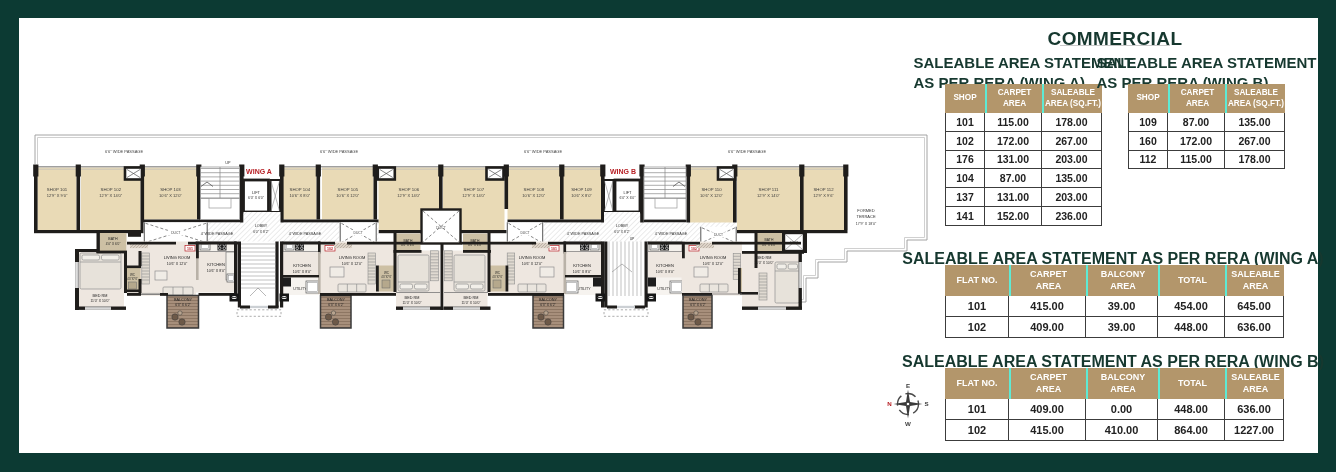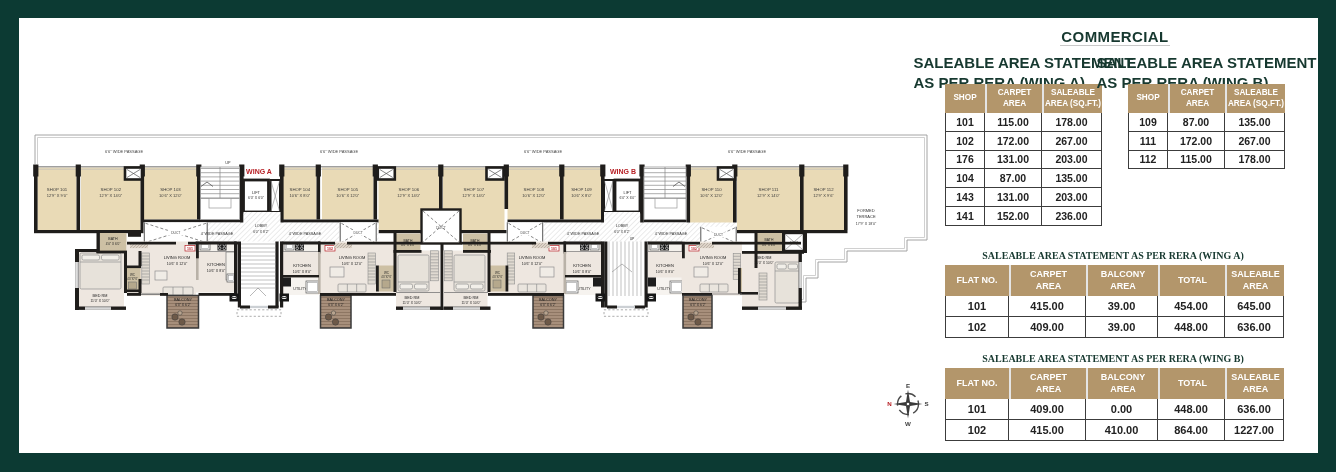--- a/index.html
+++ b/index.html
@@ -1,28 +1,28 @@
 <!DOCTYPE html>
 <html><head><meta charset="utf-8">
 <style>
 html,body{margin:0;padding:0;}
 body{width:1336px;height:472px;background:#0c3a33;font-family:"Liberation Sans",sans-serif;position:relative;overflow:hidden;}
 .inner{position:absolute;left:19px;top:18px;right:18px;bottom:19px;background:#fff;}
 .abs{position:absolute;}
 table{border-collapse:separate;border-spacing:0;table-layout:fixed;}
-th{background:#b3966b;color:#fff;font-weight:bold;text-align:center;vertical-align:middle;border-left:2px solid #e5e5e5;border-right:0;padding:0;}
+th{background:#b3966b;color:#fff;font-weight:bold;text-align:center;vertical-align:middle;border-left:2px solid #5eead4;border-right:0;padding:0;}
 th:first-child{border-left:0;}
 td{background:#fff;color:#222;text-align:center;vertical-align:middle;border:1px solid #3c3c3c;border-top:0;border-left:0;padding:0;font-weight:bold;}
 tr td:first-child{border-left:1px solid #3c3c3c;}
 .shoptab th{height:29px;font-size:8.2px;line-height:1.3;white-space:nowrap;}
 .shoptab td{height:17.8px;font-size:10.5px;}
 .flattab th{height:31px;font-size:9px;line-height:1.3;}
 .flattab td{height:20px;font-size:11px;}
 .ttl{text-align:left;color:#16382f;font-weight:bold;font-size:15px;line-height:1.3;white-space:nowrap;transform:translateX(-50%);}
-.ttl2{text-align:left;color:#16382f;font-weight:bold;font-size:10px;white-space:nowrap;transform:translateX(-50%);letter-spacing:0px;font-family:Liberation Serif, serif;}
+.ttl2{text-align:left;color:#16382f;font-weight:bold;font-size:16px;white-space:nowrap;transform:translateX(-50%);letter-spacing:0px;}
 </style></head>
 <body>
 
 <div class="inner"></div>
 
 <div class="abs" style="left:0;top:0;">
 <svg width="940" height="472" viewBox="0 0 940 472" font-family="Liberation Sans, sans-serif">
 <defs>
 <pattern id="hat" width="3.6" height="3.6" patternUnits="userSpaceOnUse" patternTransform="rotate(45)">
 <rect width="3.6" height="3.6" fill="#fff"></rect>
@@ -769,21 +769,21 @@
 <text x="-18.5" y="2.2" font-size="6.2" fill="#b72025" font-weight="bold" text-anchor="middle">N</text>
 <text x="18.5" y="2.2" font-size="6.2" fill="#3b3b3b" font-weight="bold" text-anchor="middle">S</text>
 </g>
 
 <text x="866.0" y="212.0" font-size="4.0" fill="#333" font-weight="normal" text-anchor="middle">FORMED</text>
 <text x="866.0" y="218.0" font-size="4.0" fill="#333" font-weight="normal" text-anchor="middle">TERRACE</text>
 <text x="866.0" y="224.5" font-size="3.6" fill="#333" font-weight="normal" text-anchor="middle">17’9" X 18’0"</text>
 </svg>
 </div>
 
-<div class="abs" style="left:1040px;top:28px;width:150px;text-align:center;font-size:15px;font-weight:bold;color:#16382f;letter-spacing:0.4px;">COMMERCIAL</div>
+<div class="abs" style="left:1040px;top:28px;width:150px;text-align:center;font-size:19px;font-weight:bold;color:#16382f;letter-spacing:0.4px;">COMMERCIAL</div>
 <div class="abs" style="left:1060px;top:45px;width:110px;border-top:1px solid #c9c9c9;"></div>
 
 <div class="abs ttl" style="left:1023.5px;top:53px;">SALEABLE AREA STATEMENT<br>AS PER RERA (WING A)</div>
 <table class="abs shoptab" style="left:945px;top:84px;">
     <tbody>
       <tr>
         <th style="width:40px">SHOP</th>
         <th style="width:55px">CARPET<br>AREA</th>
         <th style="width:58px">SALEABLE<br>AREA (SQ.FT.)</th>
       </tr>
@@ -801,21 +801,21 @@
         <td>176</td>
         <td>131.00</td>
         <td>203.00</td>
       </tr>
       <tr>
         <td>104</td>
         <td>87.00</td>
         <td>135.00</td>
       </tr>
       <tr>
-        <td>143</td>
+        <td>137</td>
         <td>131.00</td>
         <td>203.00</td>
       </tr>
       <tr>
         <td>141</td>
         <td>152.00</td>
         <td>236.00</td>
       </tr>
     </tbody>
   </table>
@@ -827,21 +827,21 @@
         <th style="width:40px">SHOP</th>
         <th style="width:55px">CARPET<br>AREA</th>
         <th style="width:58px">SALEABLE<br>AREA (SQ.FT.)</th>
       </tr>
       <tr>
         <td>109</td>
         <td>87.00</td>
         <td>135.00</td>
       </tr>
       <tr>
-        <td>111</td>
+        <td>160</td>
         <td>172.00</td>
         <td>267.00</td>
       </tr>
       <tr>
         <td>112</td>
         <td>115.00</td>
         <td>178.00</td>
       </tr>
     </tbody>
   </table>

